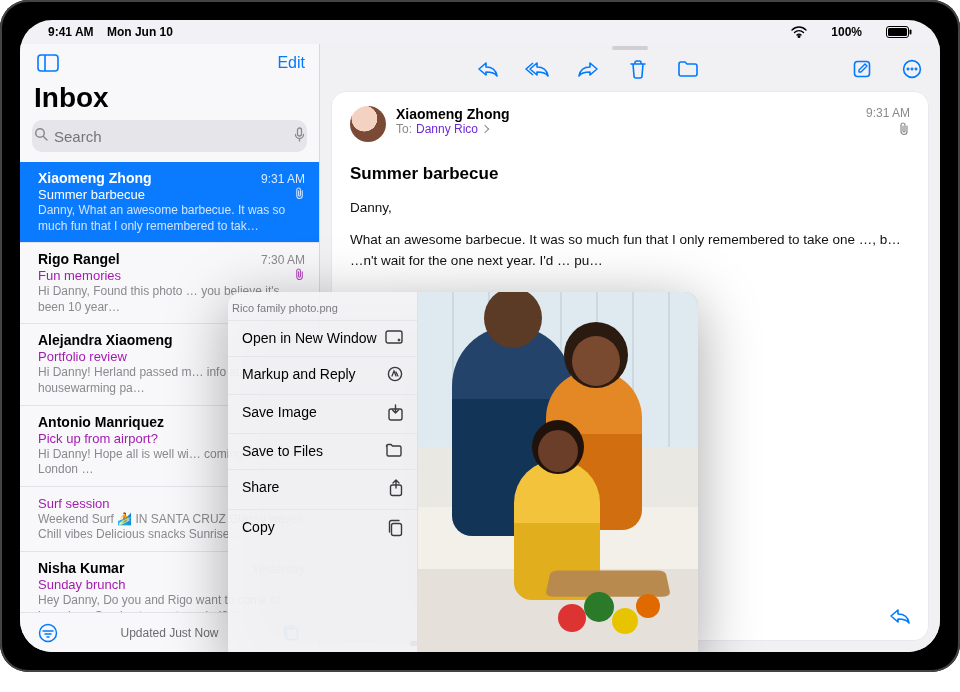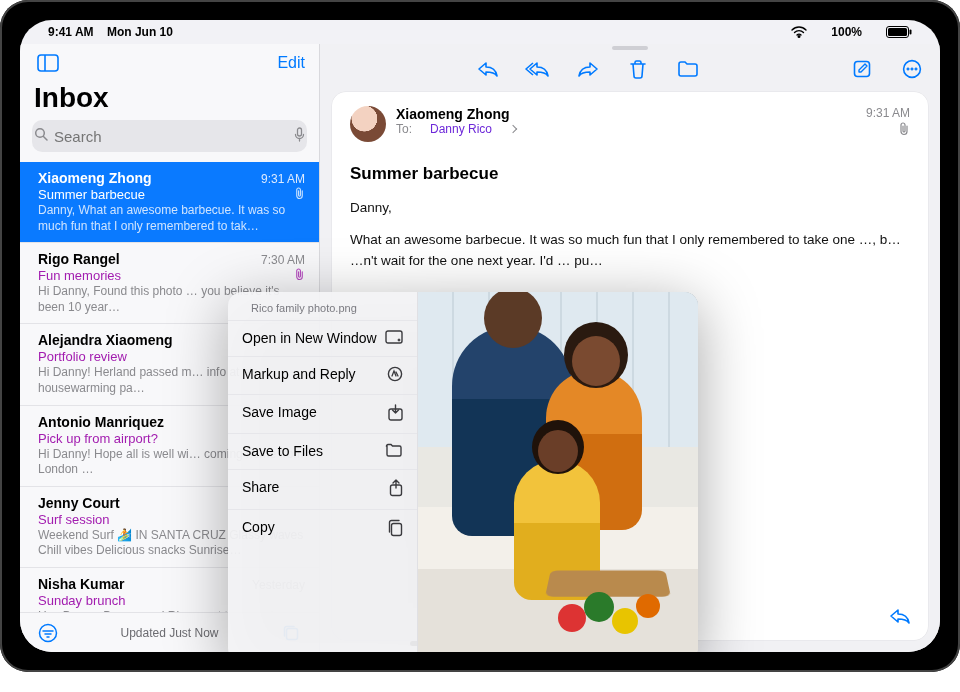--- a/index.html
+++ b/index.html
@@ -38,31 +38,31 @@
   .content{flex:1;background:#f1f1f4;display:flex;flex-direction:column;position:relative;}
   .grabber{align-self:center;width:36px;height:4px;background:#cfcfd4;border-radius:3px;margin-top:2px;}
   .toolbar{height:38px;display:flex;align-items:center;justify-content:space-between;padding:0 14px;gap:12px;}
   .toolbar-left{display:flex;gap:22px;align-items:center;margin-left:140px;}
   .toolbar-right{display:flex;gap:22px;align-items:center;}
   .toolbar .icon-btn svg{stroke:#007aff;}
   .card{margin:4px 12px 12px 12px;background:#fff;border-radius:14px;flex:1;position:relative;padding:14px 18px;overflow:hidden;box-shadow:0 0 0 .5px #e1e1e5;}
   .msg-header{display:flex;gap:10px;align-items:flex-start;}
   .avatar{width:36px;height:36px;border-radius:50%;background:radial-gradient(circle at 40% 35%, #f3d2c1 0 40%, #7a4a36 41% 100%);flex-shrink:0;}
   .msg-from{font-weight:700;font-size:14px;}
-  .msg-to{font-size:12px;color:#8a8a8e;display:flex;align-items:center;gap:18px;}
+  .msg-to{font-size:12px;color:#8a8a8e;display:flex;align-items:center;gap:4px;}
   .msg-to .to-label{color:#8a8a8e;}
   .msg-to .to-name{color:#6d28d9;}
   .msg-time{margin-left:auto;font-size:12px;color:#8a8a8e;display:flex;flex-direction:column;align-items:flex-end;gap:2px;}
   .subject-h{font-weight:700;font-size:17px;margin:22px 0 14px 0;}
   .body-text{font-size:13.5px;color:#111;line-height:1.5;}
   .reply-corner{position:absolute;right:14px;bottom:10px;color:#007aff;}
   
   .popup{position:absolute;left:208px;top:272px;width:470px;height:370px;border-radius:18px;filter:drop-shadow(0 12px 30px rgba(0,0,0,.35));z-index:50;display:flex;}
   .menu{width:190px;background:#f4f4f6ee;backdrop-filter:blur(6px);border-radius:14px 0 0 14px;padding:6px 0;display:flex;flex-direction:column;border-right:1px solid #e0e0e4;}
-  .menu-title{font-size:11px;color:#7a7a80;padding:4px 14px 6px 23px;}
+  .menu-title{font-size:11px;color:#7a7a80;padding:4px 14px 6px 4px;}
   .menu-item{display:flex;justify-content:space-between;align-items:flex-start;padding:9px 14px;font-size:14px;color:#000;border-top:1px solid #e6e6ea;}
   .menu-item:first-of-type{border-top:1px solid #e6e6ea;}
   .menu-item svg{stroke:#3a3a3e;}
   .preview-img{flex:1;border-radius:0 14px 14px 0;overflow:hidden;background:#888;position:relative;}
   
   .photo{width:100%;height:100%;background:
     linear-gradient(180deg,#d9e6ef 0 42%,#e9e8e3 42% 100%);position:relative;}
   .cabinets{position:absolute;left:0;right:0;top:0;height:42%;background:repeating-linear-gradient(90deg,#dfe9f0 0 34px,#cdd9e1 34px 36px);}
   .counter{position:absolute;left:0;right:0;top:58%;height:42%;background:linear-gradient(180deg,#f3f0ea 0 40%,#e5e1da 40% 100%);}
   .person{position:absolute;border-radius:50% 50% 40% 40%;}
@@ -183,24 +183,20 @@
               <div class="row1">
                 <span class="sender">Antonio Manriquez</span>
                 <span class="time"></span>
               </div>
               <div class="subject">
                 <span>Pick up from airport?</span>
               </div>
               <div class="preview">Hi Danny! Hope all is well wi… coming home from London …</div>
             </div>
             <div class="cell">
-              <div class="row1">
-                <span class="sender">Jenny Court</span>
-                <span class="time"></span>
-              </div>
               <div class="subject">
                 <span>Surf session</span>
               </div>
               <div class="preview">Weekend Surf 🏄 IN SANTA CRUZ Glassy waves Chill vibes Delicious snacks Sunrise…</div>
             </div>
             <div class="cell">
               <div class="row1">
                 <span class="sender">Nisha Kumar</span>
                 <span class="time">Yesterday</span>
               </div>

